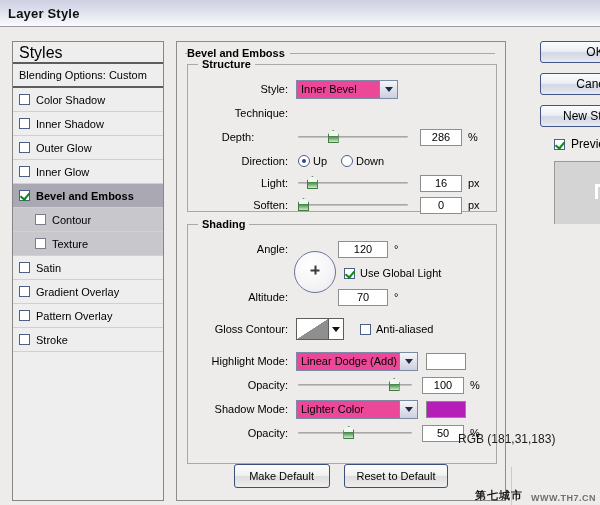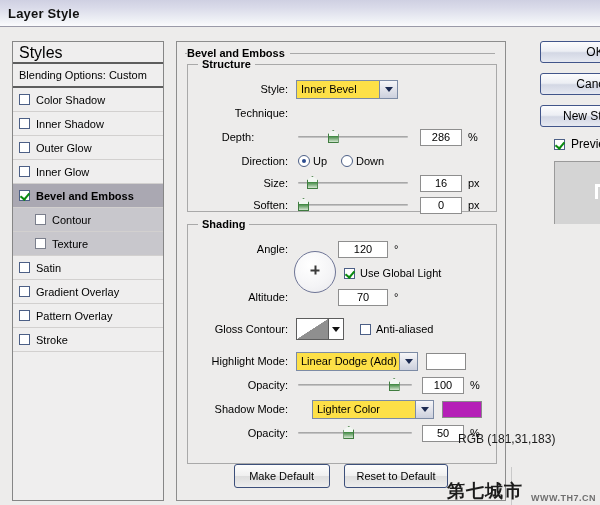--- a/index.html
+++ b/index.html
@@ -154,21 +154,21 @@
   }
   .lbl {
     text-align: right;
     font-size: 11px;
     white-space: nowrap;
   }
 
   
   .combo {
     height: 19px;
-    background: #fde047;
+    background: #ec4899;
     border: 1px solid #7c8ba5;
     display: inline-flex;
     align-items: center;
     box-sizing: border-box;
     position: relative;
   }
   .combo .ctext {
     padding-left: 4px;
     font-size: 11px;
     white-space: nowrap;
@@ -389,21 +389,21 @@
 
   
   .watermark {
     position: absolute;
     right: 4px; bottom: 2px;
     display: flex;
     align-items: flex-end;
     gap: 8px;
   }
   .wm-cn {
-    font-size: 18px;
+    font-size: 11px;
     font-weight: bold;
     color: #1b1b1b;
     font-family: "DejaVu Sans", sans-serif;
     letter-spacing: 1px;
   }
   .wm-url {
     font-size: 9px;
     font-weight: bold;
     color: #6f6f6f;
     letter-spacing: .5px;
@@ -512,21 +512,21 @@
           <span class="radio on"></span>
           <span class="radio-label">Up</span>
         </span>
         <span style="display:flex;align-items:center;">
           <span class="radio"></span>
           <span class="radio-label">Down</span>
         </span>
       </div>
 
       <div class="row" style="left:0; top:108px; width:300px;">
-        <span class="lbl" style="width:100px;">Size:</span>
+        <span class="lbl" style="width:100px;">Light:</span>
         <div class="slider" style="margin-left:10px; width:110px;">
           <div class="track"></div>
           <div class="thumb" id="thumb-size" style="left: 8.91px;"></div>
         </div>
         <div class="numbox" style="margin-left:12px; width:42px;">16</div>
         <span class="unit">px</span>
       </div>
 
       <div class="row" style="left:0; top:130px; width:300px;">
         <span class="lbl" style="width:100px;">Soften:</span>
@@ -591,21 +591,21 @@
         <div class="slider" style="margin-left:10px; width:114px;">
           <div class="track"></div>
           <div class="thumb" id="thumb-hl" style="left: 90.64px;"></div>
         </div>
         <div class="numbox" style="margin-left:10px; width:42px;">100</div>
         <span class="unit">%</span>
       </div>
 
       <div class="row" style="left:0; top:174px; width:310px;">
         <span class="lbl" style="width:100px;">Shadow Mode:</span>
-        <div class="combo" style="margin-left:24px; width:122px;gap:7px;">
+        <div class="combo" style="margin-left:8px; width:122px;gap:7px;">
           <span class="ctext">Lighter Color</span>
           <span class="carrow"></span>
         </div>
         <div class="color-swatch" id="sh-swatch" style="margin-left: 8px; background: rgb(181, 31, 183);"></div>
       </div>
 
       <div class="row" style="left:0; top:198px; width:300px;">
         <span class="lbl" style="width:100px;">Opacity:</span>
         <div class="slider" style="margin-left:10px; width:114px;">
           <div class="track"></div>

